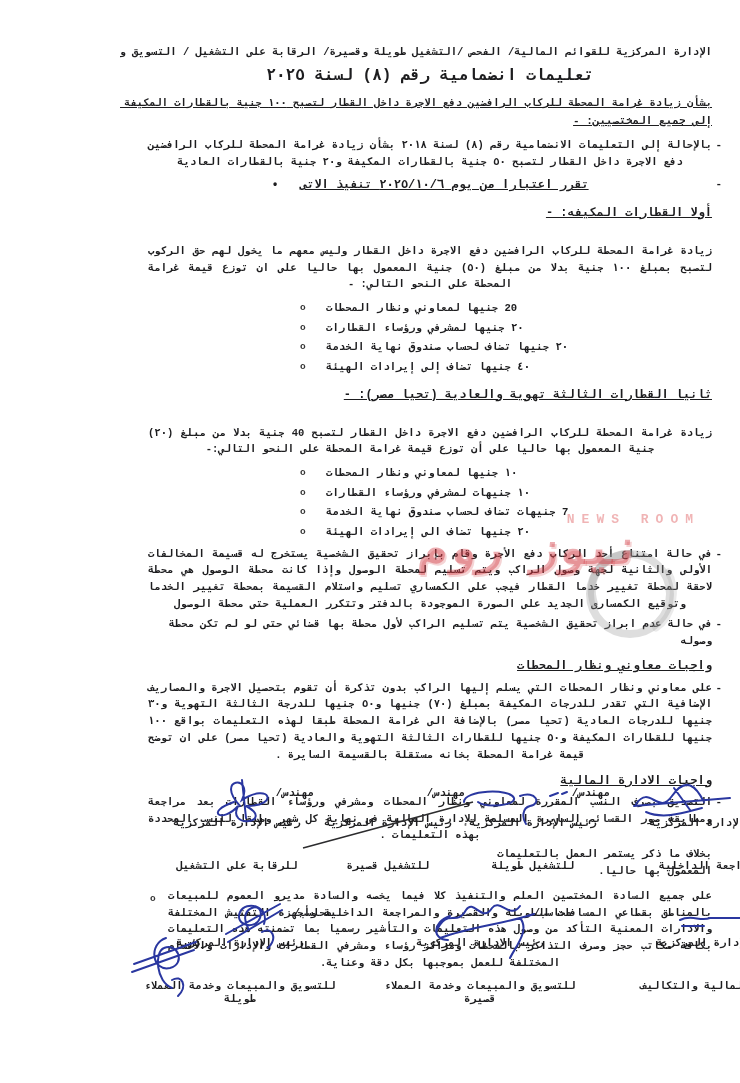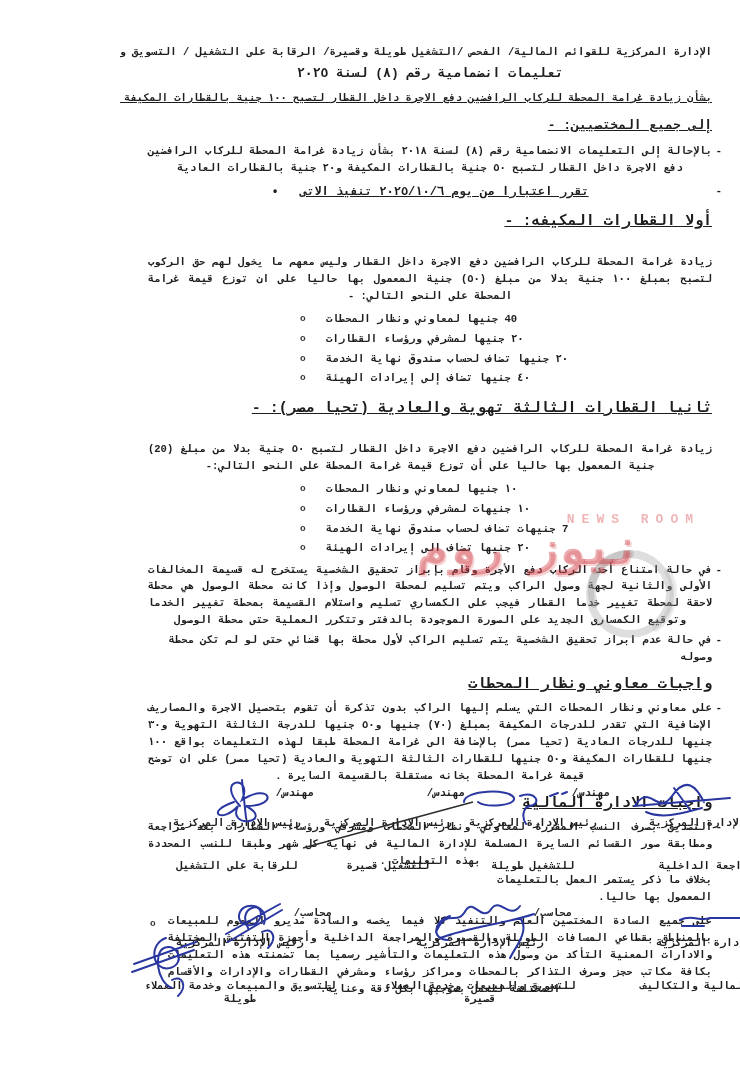--- a/index.html
+++ b/index.html
@@ -2,29 +2,29 @@
 <html lang="ar" dir="rtl"><head>
 <meta charset="utf-8">
 <style>
   html,body{margin:0;padding:0;background:#fff;}
   .page{
     position:relative;width:620px;height:1083px;background:#fff;overflow:hidden;
     font-family:Liberation Mono, monospace;direction:rtl;color:#1d1d1f;font-weight:bold;
   }
   .content{position:absolute;top:44px;right:28px;left:28px;font-size:10.5px;line-height:1.6;}
   .dept-line{text-align:center;font-size:10.6px;white-space:nowrap;}
-  .doc-title{text-align:center;font-size:13px;margin-top:3px;}
+  .doc-title{text-align:center;font-size:16px;margin-top:3px;}
   .subject{text-align:center;font-size:10.4px;letter-spacing:-0.2px;white-space:nowrap;text-decoration:underline;margin-top:5px;}
-  .to-line{font-size:13px;text-decoration:underline;margin-top:10px;display:inline-block;}
+  .to-line{font-size:11px;text-decoration:underline;margin-top:2px;display:inline-block;}
   .para{position:relative;text-align:justify;text-align-last:center;margin-top:6px;}
   .dash-mark{position:absolute;left:auto;right:-10px;top:0;font-size:11px;}
   .decision{direction:ltr;text-align:center;font-size:12px;margin-top:6px;}
   .decision .dot{margin-right:14px;}
   .decision .dtext{text-decoration:underline;}
-  .sec-head{margin-top:8px;display:inline-block;text-decoration:underline;font-size:15px;}
+  .sec-head{margin-top:8px;display:inline-block;text-decoration:underline;font-size:12px;}
   .sec-body{margin-top:20px;}
   .o-list{direction:ltr;text-align:left;padding-left:152px;margin-top:6px;font-size:10.6px;line-height:1.85;}
   .o-item{white-space:nowrap;}
   .o-mark{display:inline-block;width:10px;font-size:9.5px;vertical-align:1px;margin-right:16px;color:#333;}
   .duty-item{position:relative;text-align:justify;text-align-last:center;margin-top:3px;}
   .duty-item.ta-right{text-align:right;text-align-last:right;}
   .note-line{text-align:right;padding-left:158px;margin-top:2px;direction:rtl;text-align-last:right;}
   .note-line .inner{display:block;text-align:right;padding-left:0;margin-left:158px;}
   .closing{direction:ltr;position:relative;padding-left:20px;margin-top:8px;}
   .closing .o-mark{position:absolute;left:2px;top:3px;margin:0;}
@@ -68,28 +68,28 @@
     </div>
 
     <div class="decision">
       <span class="dot">•</span>
       <span class="dtext" dir="rtl">تقرر اعتبارا من يوم ٢٠٢٥/١٠/٦ تنفيذ الاتى</span>
     </div>
 
     <div class="sec-head">أولا القطارات المكيفه: -</div>
     <div class="para sec-body">زيادة غرامة المحطة للركاب الرافضين دفع الاجرة داخل القطار وليس معهم ما يخول لهم حق الركوب لتصبح بمبلغ ١٠٠ جنية بدلا من مبلغ (٥٠) جنية المعمول بها حاليا على ان توزع قيمة غرامة المحطة على النحو التالي: -</div>
     <div class="o-list">
-      <div class="o-item"><span class="o-mark">o</span><span dir="rtl">40 جنيها لمعاوني ونظار المحطات</span></div>
+      <div class="o-item"><span class="o-mark">o</span><span dir="rtl">20 جنيها لمعاوني ونظار المحطات</span></div>
       <div class="o-item"><span class="o-mark">o</span><span dir="rtl">٢٠ جنيها لمشرفي ورؤساء القطارات</span></div>
       <div class="o-item"><span class="o-mark">o</span><span dir="rtl">٢٠ جنيها تضاف لحساب صندوق نهاية الخدمة</span></div>
       <div class="o-item"><span class="o-mark">o</span><span dir="rtl">٤٠ جنيها تضاف إلى إيرادات الهيئة</span></div>
     </div>
 
     <div class="sec-head">ثانيا القطارات الثالثة تهوية والعادية (تحيا مصر): -</div>
-    <div class="para sec-body">زيادة غرامة المحطة للركاب الرافضين دفع الاجرة داخل القطار لتصبح ٥٠ جنية بدلا من مبلغ (20) جنية المعمول بها حاليا على أن توزع قيمة غرامة المحطة على النحو التالي:-</div>
+    <div class="para sec-body">زيادة غرامة المحطة للركاب الرافضين دفع الاجرة داخل القطار لتصبح 40 جنية بدلا من مبلغ (٢٠) جنية المعمول بها حاليا على أن توزع قيمة غرامة المحطة على النحو التالي:-</div>
     <div class="o-list">
       <div class="o-item"><span class="o-mark">o</span><span dir="rtl">١٠ جنيها لمعاوني ونظار المحطات</span></div>
       <div class="o-item"><span class="o-mark">o</span><span dir="rtl">١٠ جنيهات لمشرفي ورؤساء القطارات</span></div>
       <div class="o-item"><span class="o-mark">o</span><span dir="rtl">7 جنيهات تضاف لحساب صندوق نهاية الخدمة</span></div>
       <div class="o-item"><span class="o-mark">o</span><span dir="rtl">٢٠ جنيها تضاف الى إيرادات الهيئة</span></div>
     </div>
 
     <div class="duty-item">
       <span class="dash-mark">-</span>
       <span>في حالة امتناع أحد الركاب دفع الأجرة وقام بإبراز تحقيق الشخصية يستخرج له قسيمة المخالفات الأولى والثانية لجهة وصول الراكب ويتم تسليم لمحطة الوصول وإذا كانت محطة الوصول هي محطة لاحقة لمحطة تغيير خدما القطار فيجب على الكمساري تسليم واستلام القسيمة بمحطة تغيير الخدما وتوقيع الكمسارى الجديد على الصورة الموجودة بالدفتر وتتكرر العملية حتى محطة الوصول</span>

